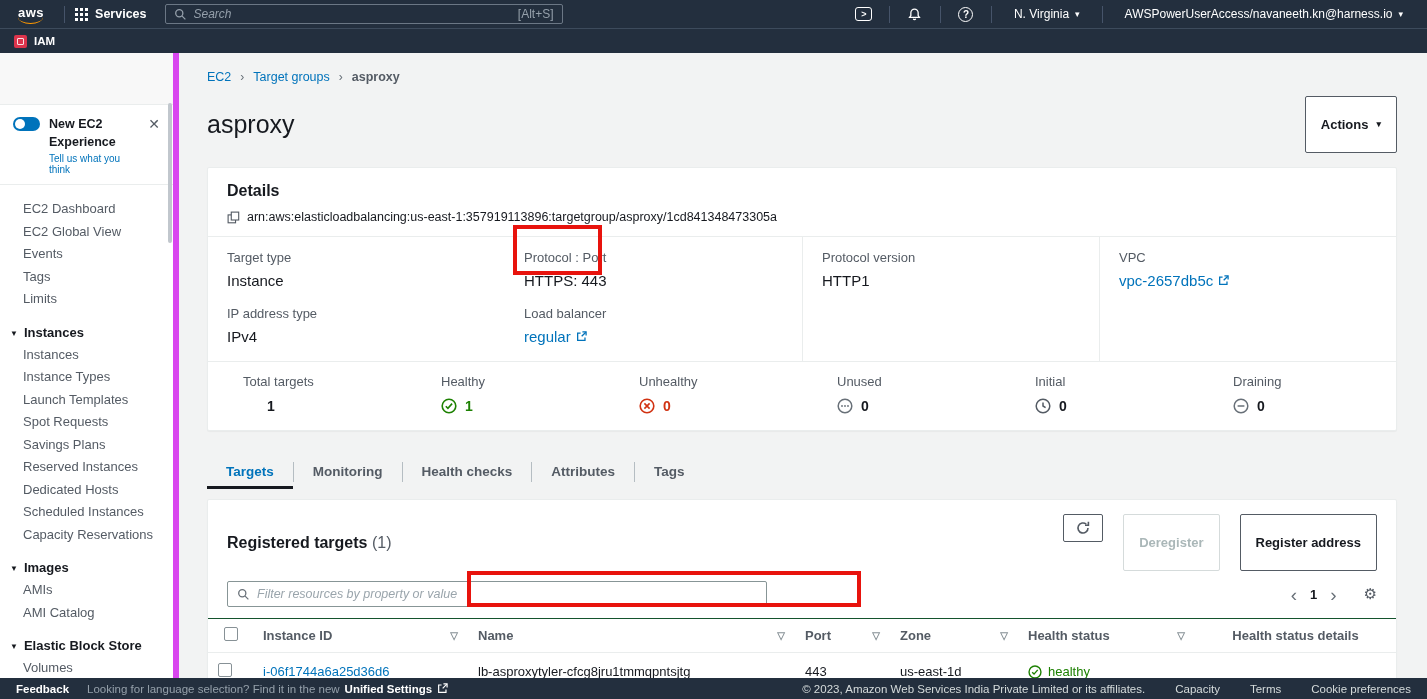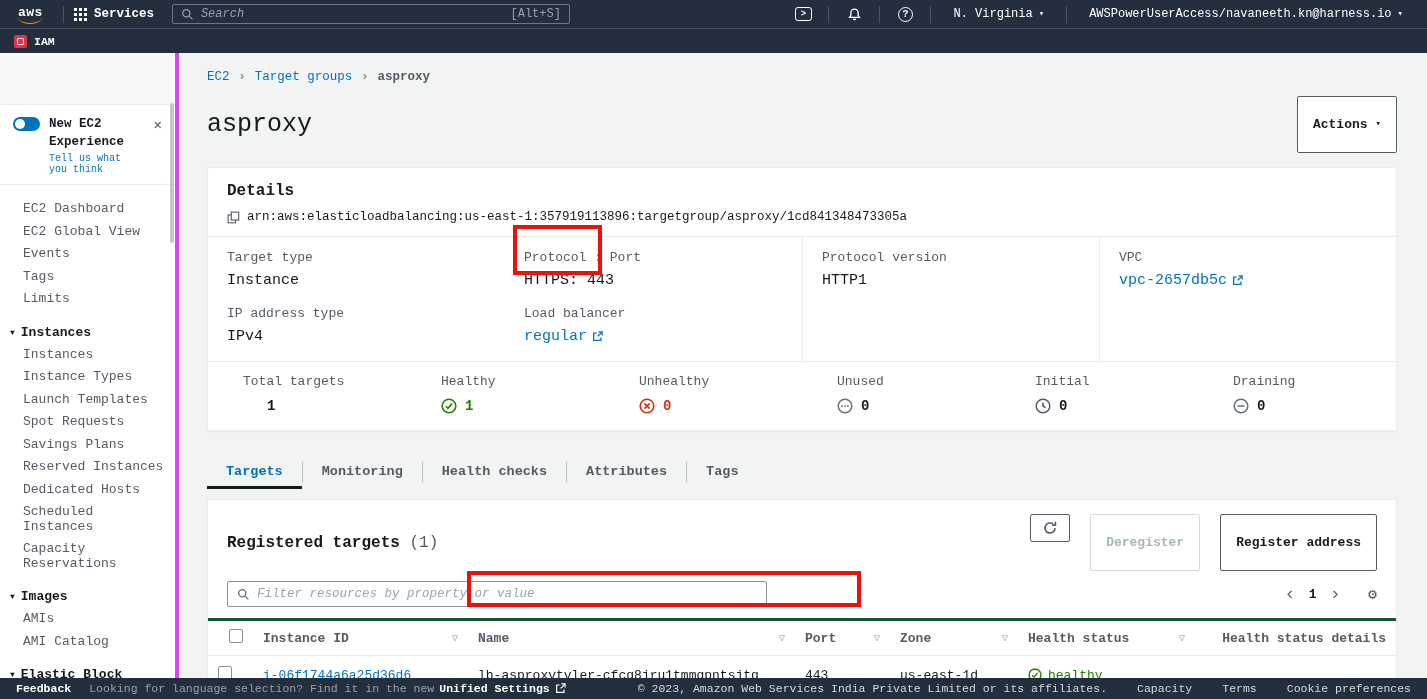--- a/index.html
+++ b/index.html
@@ -1,17 +1,17 @@
 <!DOCTYPE html>
 <html><head>
 <meta charset="utf-8">
 <style>
   * { margin:0; padding:0; box-sizing:border-box; }
   body { font-family:"Liberation Sans", sans-serif; background:#fff; }
-  .page { position:relative; width:1427px; height:699px; background:#f2f3f3; overflow:hidden;font-family:Liberation Mono, monospace; }
+  .page { position:relative; width:1427px; height:699px; background:#f2f3f3; overflow:hidden; }
 
   
   .topbar { height:28px; background:#232f3e; display:flex; align-items:center; padding:0 12px; color:#fff; }
   .aws-logo { font-weight:bold; font-size:13px; color:#fff; position:relative; margin:0 10px 4px 6px; letter-spacing:.5px; }
   .aws-logo::after { content:""; position:absolute; left:0; right:1px; bottom:-4px; height:6px;
     border-bottom:1.6px solid #ff9900; border-radius:0 0 60% 60%/0 0 120% 120%; }
   .top-sep { width:1px; height:17px; background:#46546a; margin:0 10px; }
   .services-btn { display:flex; align-items:center; gap:7px; font-size:12.5px; font-weight:bold; cursor:pointer; }
   .grid-icon { display:grid; grid-template-columns:repeat(3,3px); grid-gap:2px; }
   .grid-icon span { width:3px; height:3px; background:#fff; }
@@ -31,21 +31,21 @@
 
   
   .favbar { height:25px; background:#232f3e; border-top:1px solid #3d4b5c; display:flex; align-items:center; padding:0 14px; }
   .iam-chip { display:flex; align-items:center; gap:7px; cursor:pointer; }
   .iam-icon { width:13px; height:13px; background:#dd344c; border-radius:2px; position:relative; }
   .iam-icon::after { content:""; position:absolute; inset:3px; border:1px solid rgba(255,255,255,.85); border-radius:1px; }
   .iam-chip b { color:#fff; font-size:11.5px; }
 
   
   .body { display:flex; height:646px; }
-  .sidebar { width:179px; background:#fff; border-right:4px solid #d946ef; position:relative; flex:none; }
+  .sidebar { width:179px; background:#fff; border-right:6px solid #d946ef; position:relative; flex:none; }
   .sidebar::after { content:""; position:absolute; right:1px; top:50px; width:4px; height:140px; background:#c1c7cd; border-radius:2px; }
   .side-gap { height:52px; background:#f8f8f8; border-bottom:1px solid #eaeded; }
   .experience { padding:9px 10px 9px 13px; border-bottom:1px solid #eaeded; display:flex; align-items:flex-start; gap:9px; }
   .toggle { margin-top:3px; width:27px; height:14px; background:#0073bb; border-radius:8px; position:relative; flex:none; cursor:pointer; }
   .toggle::after { content:""; position:absolute; left:2px; top:2px; width:10px; height:10px; background:#fff; border-radius:50%; }
   .exp-texts { flex:1; }
   .exp-title { font-size:12.5px; font-weight:bold; color:#16191f; }
   .exp-sub { font-size:10px; color:#0073bb; margin-top:3px; cursor:pointer; }
   .exp-close { color:#545b64; font-size:14px; cursor:pointer; padding:2px 3px; }
   .nav { padding:13px 0 10px; font-size:13px; color:#545b64; }
@@ -104,22 +104,22 @@
   .filter-box { width:540px; height:26px; border:1px solid #879596; border-radius:2px; display:flex; align-items:center;
     padding:0 9px; gap:7px; background:#fff; }
   .filter-box input { flex:1; border:none; outline:none; font-size:12.5px; font-style:italic; color:#16191f; font-family:inherit; }
   .filter-box input::placeholder { color:#9aa5ac; }
   .pager { display:flex; align-items:center; color:#687078; }
   .pager .chev { font-size:19px; line-height:1; padding:0 9px; cursor:pointer; }
   .pager .pnum { font-size:13px; font-weight:bold; color:#16191f; padding:0 4px; }
   .pager .gear { font-size:15px; color:#545b64; margin-left:18px; cursor:pointer; }
 
   table.targets { width:100%; border-collapse:collapse; font-size:13px; }
-  .targets th { border-top:3px solid #14532d; border-bottom:1px solid #eaeded; padding:8px 10px; color:#545b64;
-    font-weight:bold; text-align:right; }
+  .targets th { border-top:1px solid #14532d; border-bottom:1px solid #eaeded; padding:8px 10px; color:#545b64;
+    font-weight:bold; text-align:center; }
   .targets td { padding:10px 10px; color:#16191f; border-bottom:1px solid #eaeded; }
   .th-inner { display:flex; align-items:center; justify-content:space-between; }
   .sort { color:#879196; font-size:10px; cursor:pointer; }
   .checkbox { display:inline-block; width:14px; height:14px; border:1px solid #879196; border-radius:2px; background:#fff; cursor:pointer; }
   .col-check { width:45px; }
   .col-id { width:215px; }
   .col-name { width:327px; }
   .col-port { width:95px; }
   .col-zone { width:128px; }
   .col-health { width:177px; }

